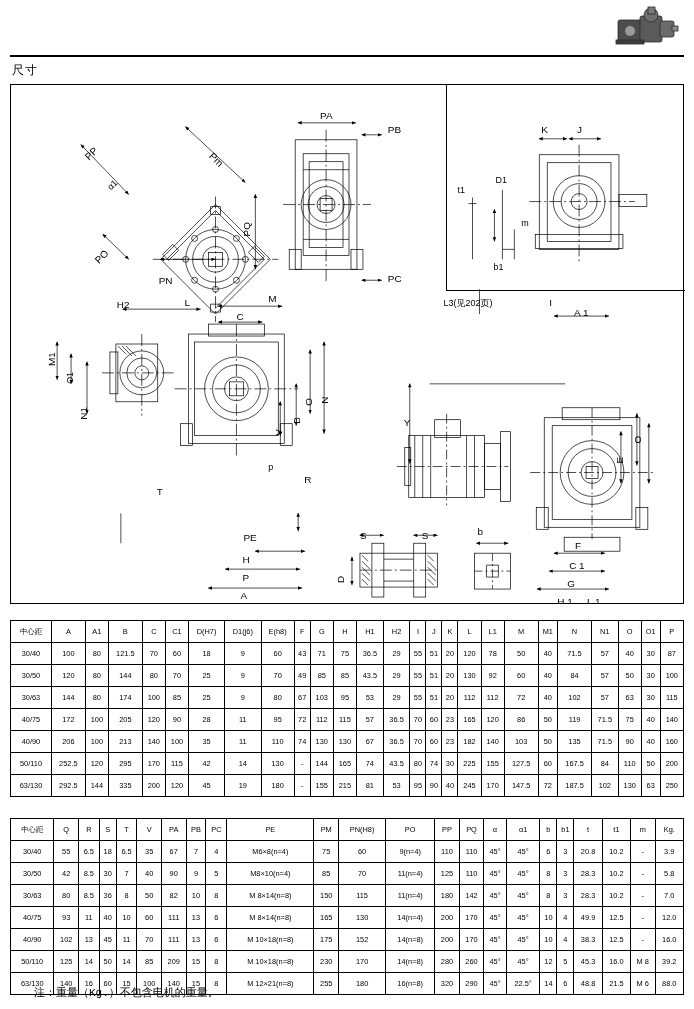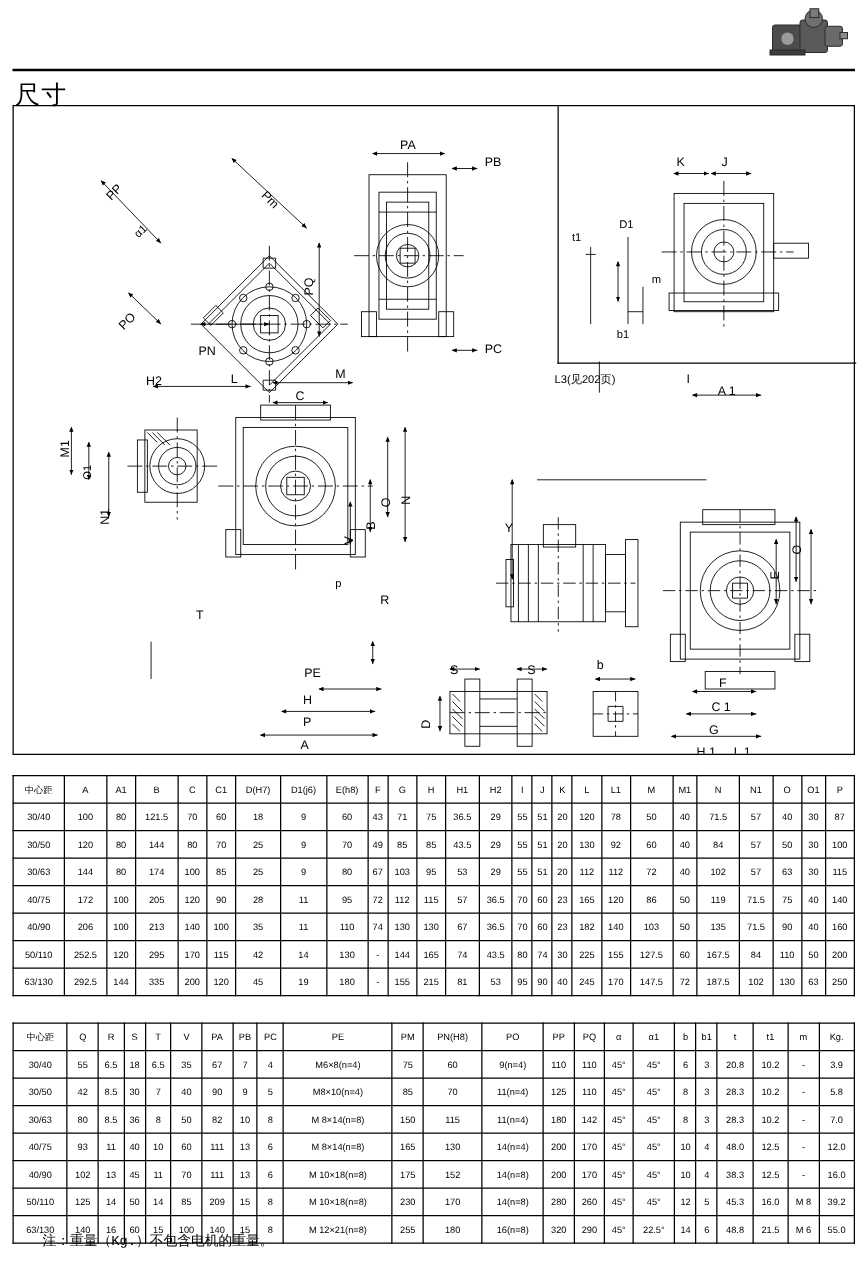--- a/index.html
+++ b/index.html
@@ -13,21 +13,21 @@
     overflow: hidden;
   }
   .page { position:relative; width:694px; height:1009px; }
 
   
   .top-rule {
     position:absolute; left:10px; top:55px; width:674px; height:2px; background:#000;
   }
   .page-title {
     position:absolute; left:12px; top:62px;
-    font-size:20px; font-weight:normal; letter-spacing:1px;
+    font-size:12px; font-weight:normal; letter-spacing:1px;
   }
   .logo-box {
     position:absolute; right:14px; top:4px; width:68px; height:48px;
   }
 
   
   .draw-area {
     position:absolute; left:10px; top:84px; width:674px; height:520px;
     border:1px solid #000;
   }
@@ -691,21 +691,21 @@
           <td>M 8×14(n=8)</td>
           <td>165</td>
           <td>130</td>
           <td>14(n=4)</td>
           <td>200</td>
           <td>170</td>
           <td>45°</td>
           <td>45°</td>
           <td>10</td>
           <td>4</td>
-          <td>48.0</td>
+          <td>49.9</td>
           <td>12.5</td>
           <td>-</td>
           <td>12.0</td>
         </tr>
         <tr>
           <td class="firstcol">40/90</td>
           <td>102</td>
           <td>13</td>
           <td>45</td>
           <td>11</td>
@@ -769,19 +769,19 @@
           <td>16(n=8)</td>
           <td>320</td>
           <td>290</td>
           <td>45°</td>
           <td>22.5°</td>
           <td>14</td>
           <td>6</td>
           <td>48.8</td>
           <td>21.5</td>
           <td>M 6</td>
-          <td>55.0</td>
+          <td>88.0</td>
         </tr>
       </tbody>
   </table>
 
   <div class="footnote">注：重量（Kg.）不包含电机的重量。</div>
 </div>
 
 </body></html>

